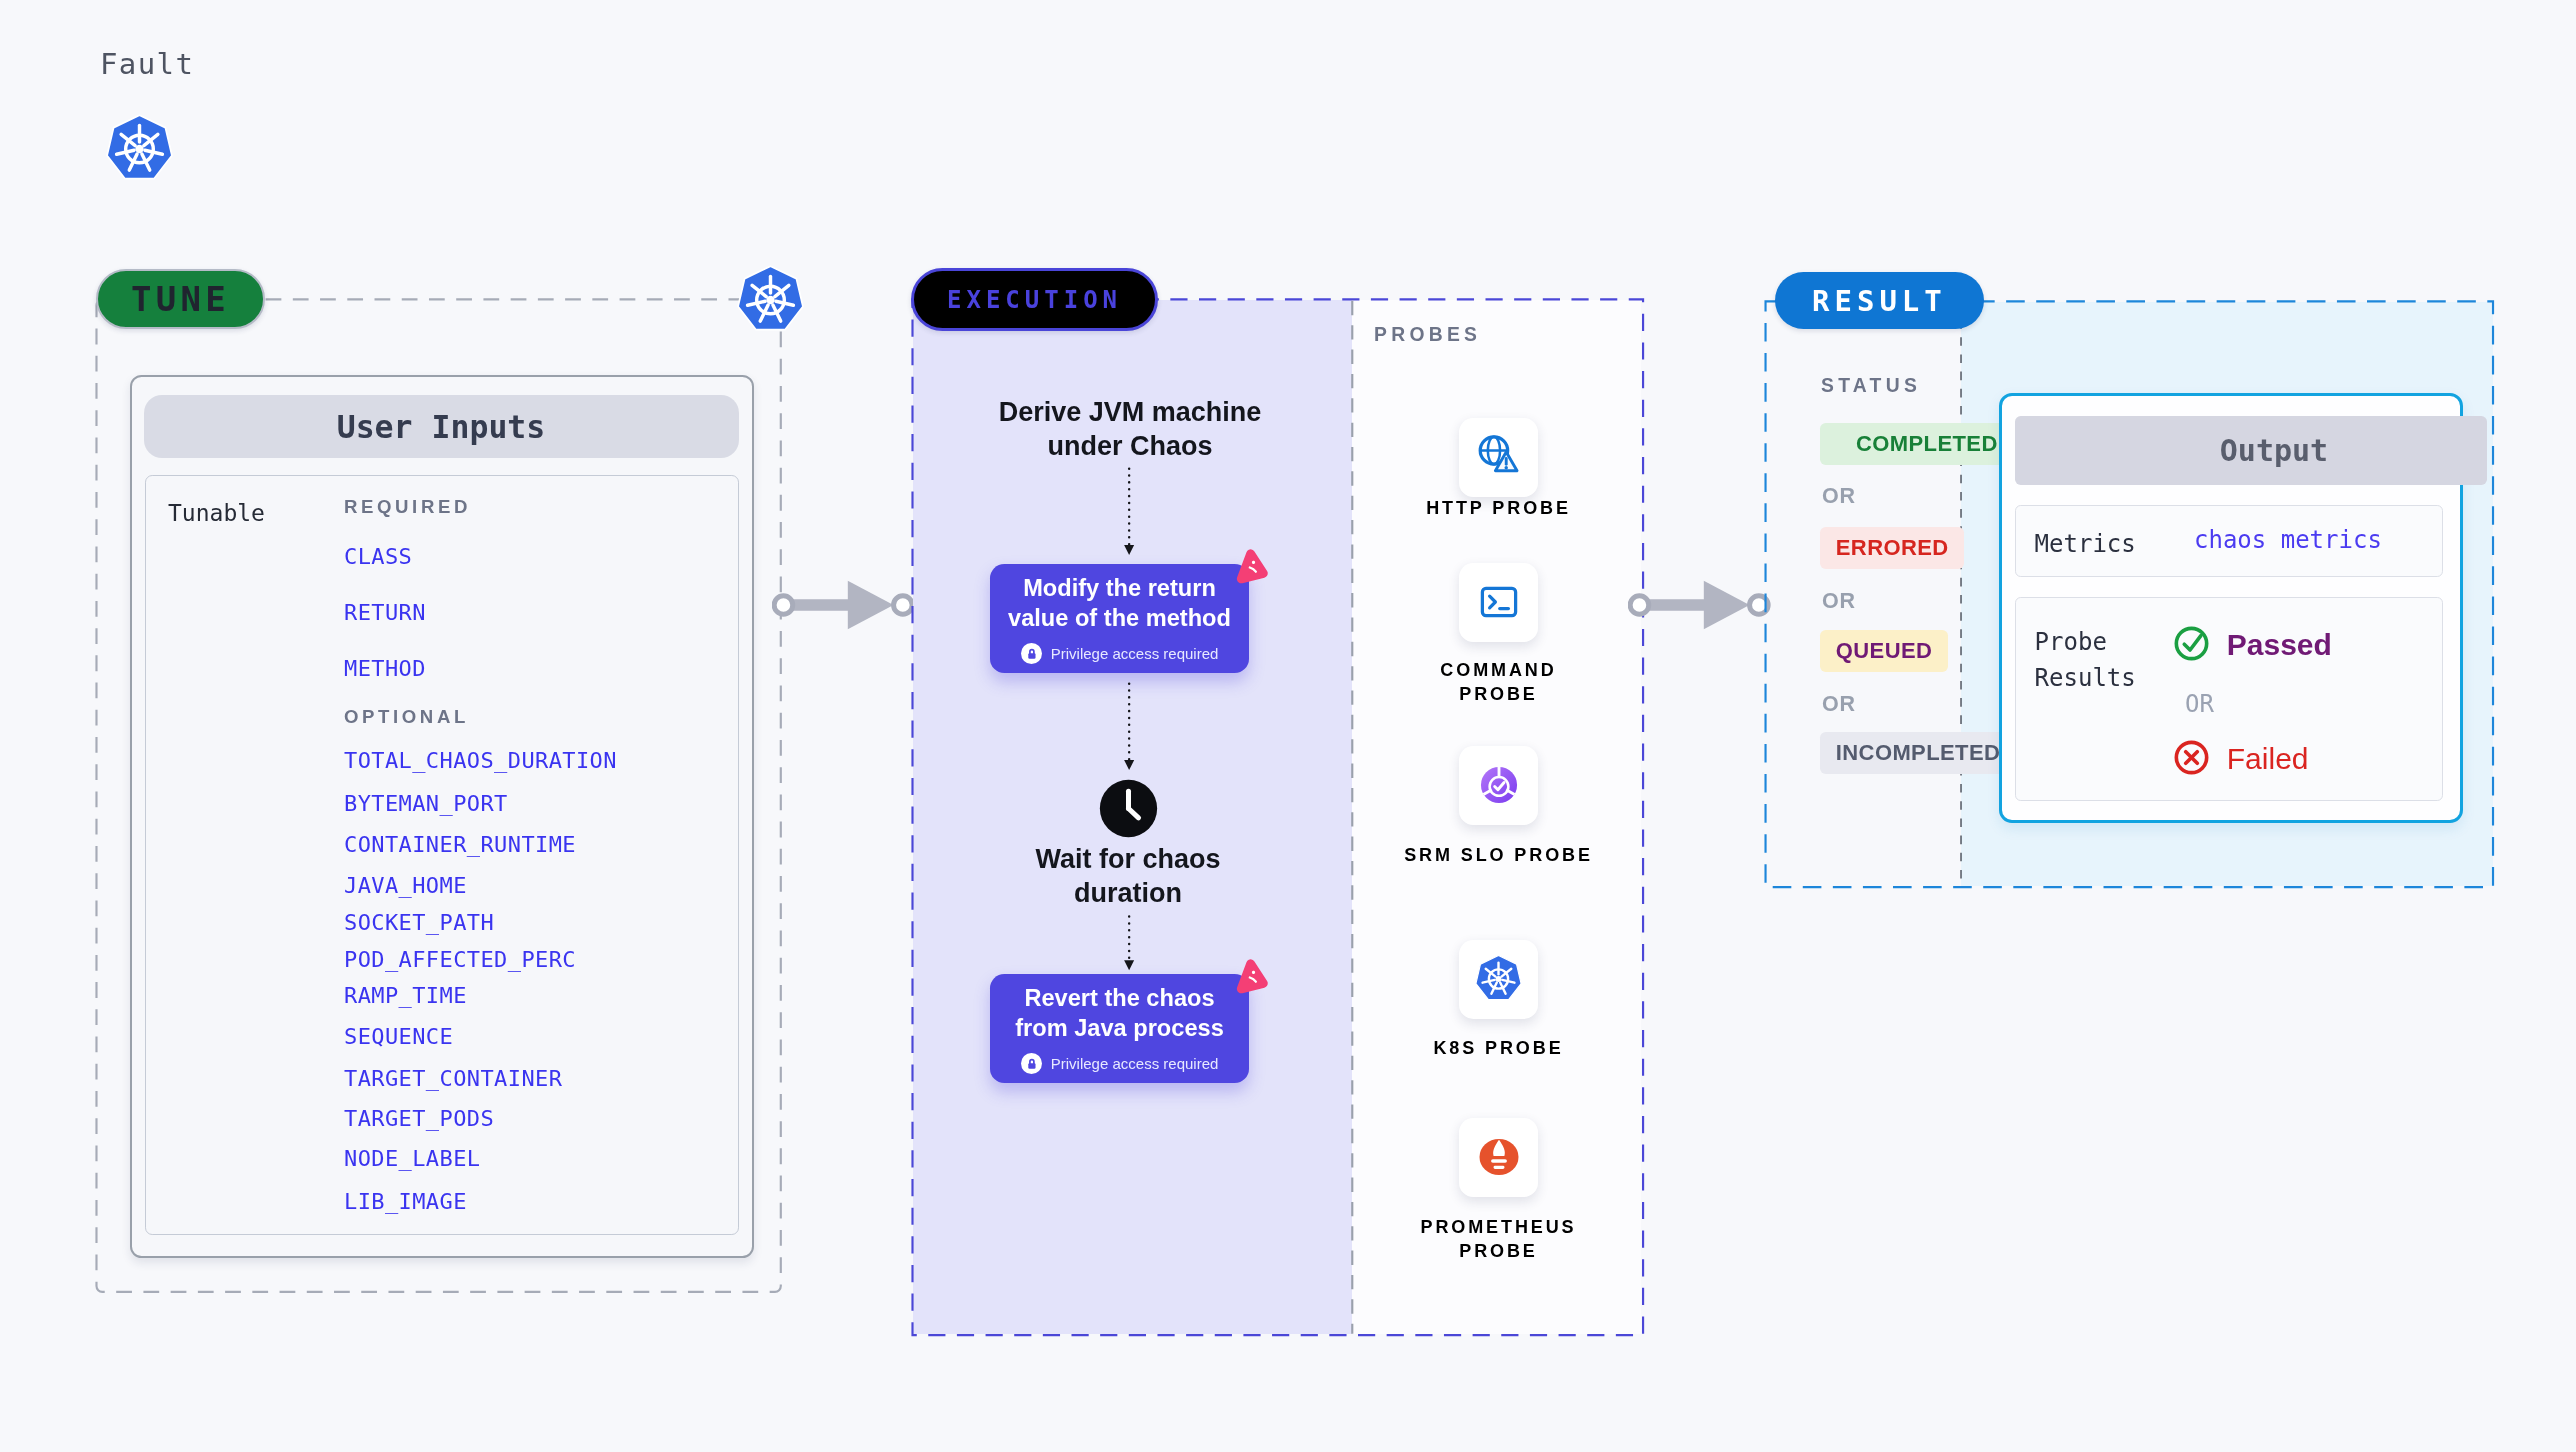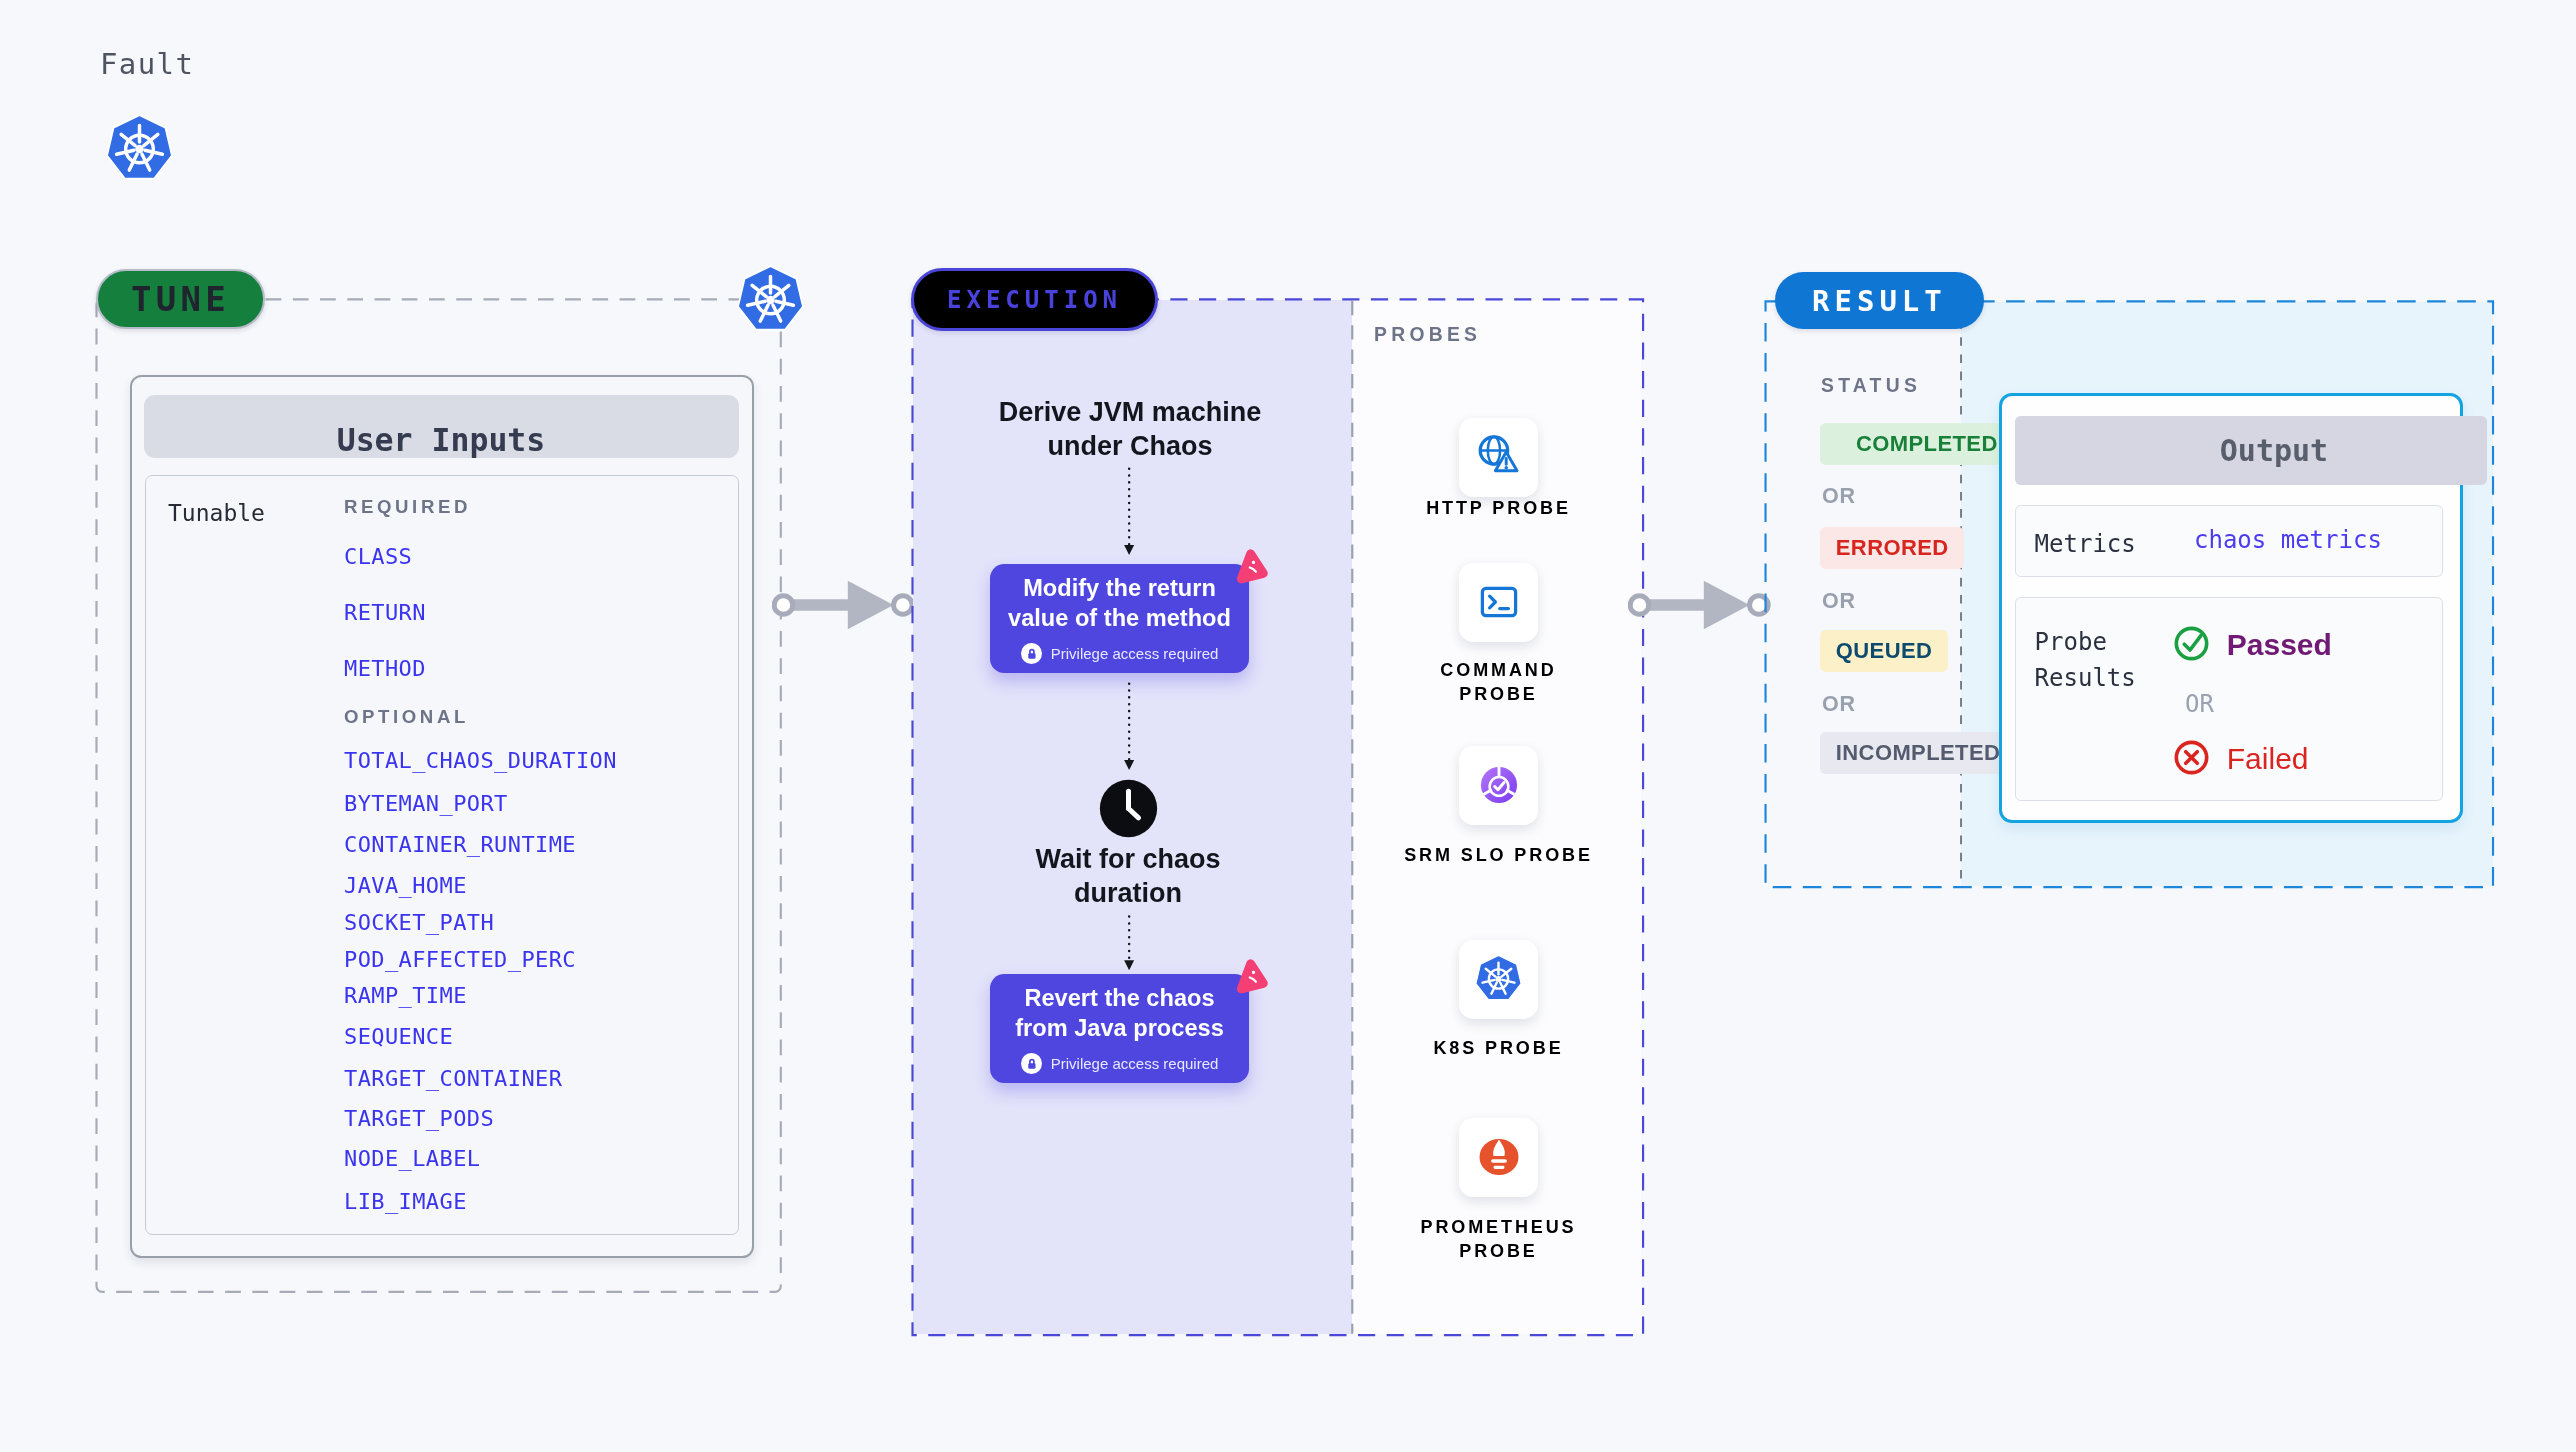--- a/index.html
+++ b/index.html
@@ -19,21 +19,21 @@
   .pill{position:absolute;z-index:6;display:flex;align-items:center;justify-content:center;
         font-family:"DejaVu Sans Mono",monospace;font-weight:bold;border-radius:31.5px;
         box-shadow:0 2.1px 5.7px rgba(40,50,90,.14);}
   .pill-tune{background:#15803d;border:2.1px solid #b5bbc7;color:#20242f;font-size:34px;letter-spacing:4.3px;padding:0 33px;height:56px;}
   .pill-exec{background:#000000;border:3.6px solid #4a45d8;color:#4a42dd;font-size:24px;letter-spacing:5px;padding:0 33px;height:57px;}
   .pill-result{background:#0f76d3;border:none;color:#ffffff;font-size:29px;letter-spacing:5px;padding:0 37px;height:57px;}
 
   
   .ui-card{position:absolute;background:#f6f7fa;border:2.1px solid #99a0aa;border-radius:11.5px;
            box-shadow:0 4.3px 10px rgba(30,40,80,.10);}
-  .ui-card-header{position:absolute;background:#d9dbe5;border-radius:11px;display:flex;align-items:flex-end;justify-content:center;
+  .ui-card-header{position:absolute;background:#d9dbe5;border-radius:18px;display:flex;align-items:center;justify-content:center;
                   font-family:"DejaVu Sans Mono",monospace;font-weight:bold;font-size:31.5px;color:#353c4f;}
   .ui-card-list{position:absolute;border:1.4px solid #c5cbd6;border-radius:7.2px;}
   .tunable-label{font-family:"DejaVu Sans Mono",monospace;font-size:23px;color:#262b36;}
   .group-label{font-size:18.6px;font-weight:bold;color:#6d7488;letter-spacing:3.6px;}
   .param{font-family:"DejaVu Sans Mono",monospace;font-size:22px;color:#3a34f0;letter-spacing:0.4px;}
 
   
   .flow-text{font-size:27px;font-weight:bold;color:#14161d;line-height:34px;text-align:center;}
   .step-box{position:absolute;background:#4f46e0;border-radius:14.3px;color:#fff;text-align:center;
             box-shadow:0 8.6px 15.8px rgba(79,70,224,.28);display:flex;flex-direction:column;align-items:center;justify-content:center;}
@@ -47,21 +47,21 @@
   .probes-title,.status-title{font-size:19.3px;font-weight:bold;color:#6d7488;letter-spacing:4.3px;}
   .probe-card{position:absolute;width:79px;height:79px;background:#ffffff;border-radius:14.3px;
               box-shadow:0 4.3px 11.5px rgba(30,40,80,.12);display:flex;align-items:center;justify-content:center;}
   .probe-label{position:absolute;width:201px;text-align:center;font-size:18px;font-weight:bold;color:#000000;
                letter-spacing:2.9px;line-height:23.6px;}
 
   
   .badge{position:absolute;font-size:22px;font-weight:bold;border-radius:5.7px;padding:7.9px 15.8px;letter-spacing:0.4px;}
   .badge-completed{color:#188038;background:#dcf1dd;padding-left:36px;}
   .badge-errored{color:#d6261f;background:#fbe7e6;}
-  .badge-queued{color:#0c4a6e;background:#fcf0c8;}
+  .badge-queued{color:#701a75;background:#fcf0c8;}
   .badge-incompleted{color:#545b6e;background:#e8e9f0;}
   .or-label{position:absolute;font-size:21.5px;font-weight:bold;color:#98a0ae;letter-spacing:0.7px;}
 
   .output-card{position:absolute;background:#fefeff;border:3.6px solid #12a3e0;border-radius:13px;
                box-shadow:0 5.7px 13px rgba(18,120,190,.10);}
   .output-header{position:absolute;background:#d5d6e1;border-radius:5.7px;display:flex;align-items:center;justify-content:center;
                  font-family:"DejaVu Sans Mono",monospace;font-weight:bold;font-size:30px;color:#595e6d;padding-left:46px;}
   .output-row{position:absolute;background:#fafbfd;border:1.4px solid #dcdfe7;border-radius:5.7px;}
   .row-label{font-family:"DejaVu Sans Mono",monospace;font-size:24px;color:#2b303f;line-height:36px;}
   .metrics-value{font-family:"DejaVu Sans Mono",monospace;font-size:24px;color:#4b3bf1;}

